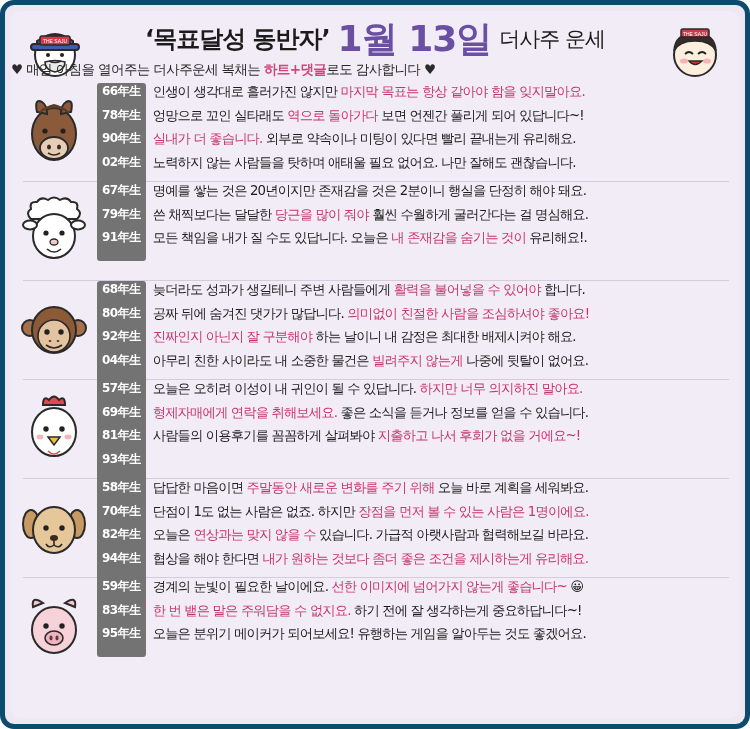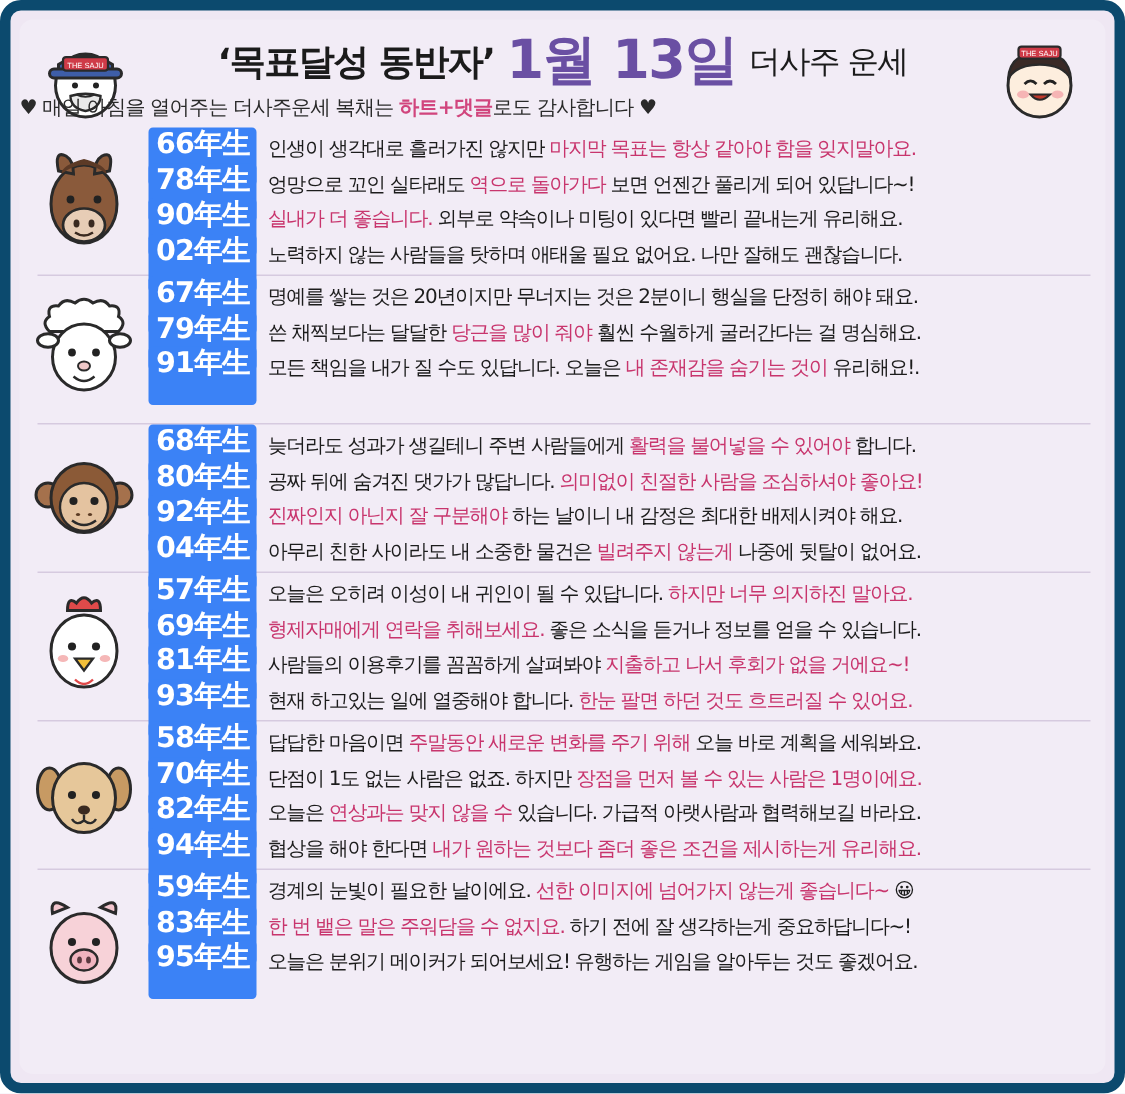--- a/index.html
+++ b/index.html
@@ -12,21 +12,21 @@
     background: #ffffff;
     font-family: "Liberation Sans", sans-serif;
     overflow: hidden;
   }
   .page {
     position: relative;
     width: 750px;
     height: 729px;
     background: #efe7f3;
     box-sizing: border-box;
-    border: 7px solid #0c4a6e;
+    border: 5px solid #0c4a6e;
     border-radius: 14px;
     overflow: hidden;
   }
   .inner {
     position: absolute;
     left: 6px;
     top: 6px;
     right: 6px;
     bottom: 6px;
     background: #f2ecf6;
@@ -113,24 +113,24 @@
   }
   .line {
     display: flex;
     align-items: baseline;
     gap: 7px;
     height: 23.5px;
   }
   .yearbadge {
     flex: 0 0 auto;
     font-family: "DejaVu Sans", sans-serif;
-    font-size: 19px;
+    font-size: 12px;
     font-weight: bold;
     color: #ffffff;
-    background: #3b82f6;
+    background: #737373;
     border-radius: 3px;
     padding: 2px 5px 18px 5px;
     letter-spacing: -0.5px;
     line-height: 1;
     position: relative;
     top: -1px;
   }
   .text {
     font-family: "DejaVu Sans", sans-serif;
     font-size: 13.3px;
@@ -247,21 +247,21 @@
             <ellipse cx="61" cy="36" rx="7" ry="4.5" fill="#fff" stroke="#2a2a2a" stroke-width="2"></ellipse>
             <circle cx="29" cy="44" r="2.6" fill="#222"></circle>
             <circle cx="45" cy="44" r="2.6" fill="#222"></circle>
             <ellipse cx="37" cy="53" rx="4" ry="3" fill="#f0c9c9" stroke="#2a2a2a" stroke-width="1.3"></ellipse>
             <path d="M30 60 Q37 66 44 60" stroke="#2a2a2a" stroke-width="1.6" fill="none"></path>
           </svg>
         </div>
         <div class="lines">
           <div class="line">
             <span class="yearbadge">67年生</span>
-            <span class="text"><span>명예를 쌓는 것은 20년이지만 무너지는 것은 2분이니 행실을 단정히 해야 돼요.</span><span class="em"></span><span></span></span>
+            <span class="text"><span>명예를 쌓는 것은 20년이지만 존재감을 것은 2분이니 행실을 단정히 해야 돼요.</span><span class="em"></span><span></span></span>
           </div>
           <div class="line">
             <span class="yearbadge">79年生</span>
             <span class="text"><span>쓴 채찍보다는 달달한 </span><span class="em">당근을 많이 줘야</span><span> 훨씬 수월하게 굴러간다는 걸 명심해요.</span></span>
           </div>
           <div class="line">
             <span class="yearbadge">91年生</span>
             <span class="text"><span>모든 책임을 내가 질 수도 있답니다. 오늘은 </span><span class="em">내 존재감을 숨기는 것이</span><span> 유리해요!.</span></span>
           </div>
         </div>
@@ -324,21 +324,20 @@
           <div class="line">
             <span class="yearbadge">69年生</span>
             <span class="text"><span></span><span class="em">형제자매에게 연락을 취해보세요.</span><span> 좋은 소식을 듣거나 정보를 얻을 수 있습니다.</span></span>
           </div>
           <div class="line">
             <span class="yearbadge">81年生</span>
             <span class="text"><span>사람들의 이용후기를 꼼꼼하게 살펴봐야 </span><span class="em">지출하고 나서 후회가 없을 거에요~!</span><span></span></span>
           </div>
           <div class="line">
             <span class="yearbadge">93年生</span>
-            <span class="text"><span>현재 하고있는 일에 열중해야 합니다. </span><span class="em">한눈 팔면 하던 것도 흐트러질 수 있어요.</span><span></span></span>
           </div>
         </div>
       </div>
       <div class="divider"></div>
 
       <div class="zodiac-block">
         <div class="avatar-cell">
           <svg class="ani" viewBox="0 0 74 78" aria-hidden="true">
             <ellipse cx="14" cy="38" rx="8" ry="14" fill="#c79a63" stroke="#2a2a2a" stroke-width="2"></ellipse>
             <ellipse cx="60" cy="38" rx="8" ry="14" fill="#c79a63" stroke="#2a2a2a" stroke-width="2"></ellipse>

